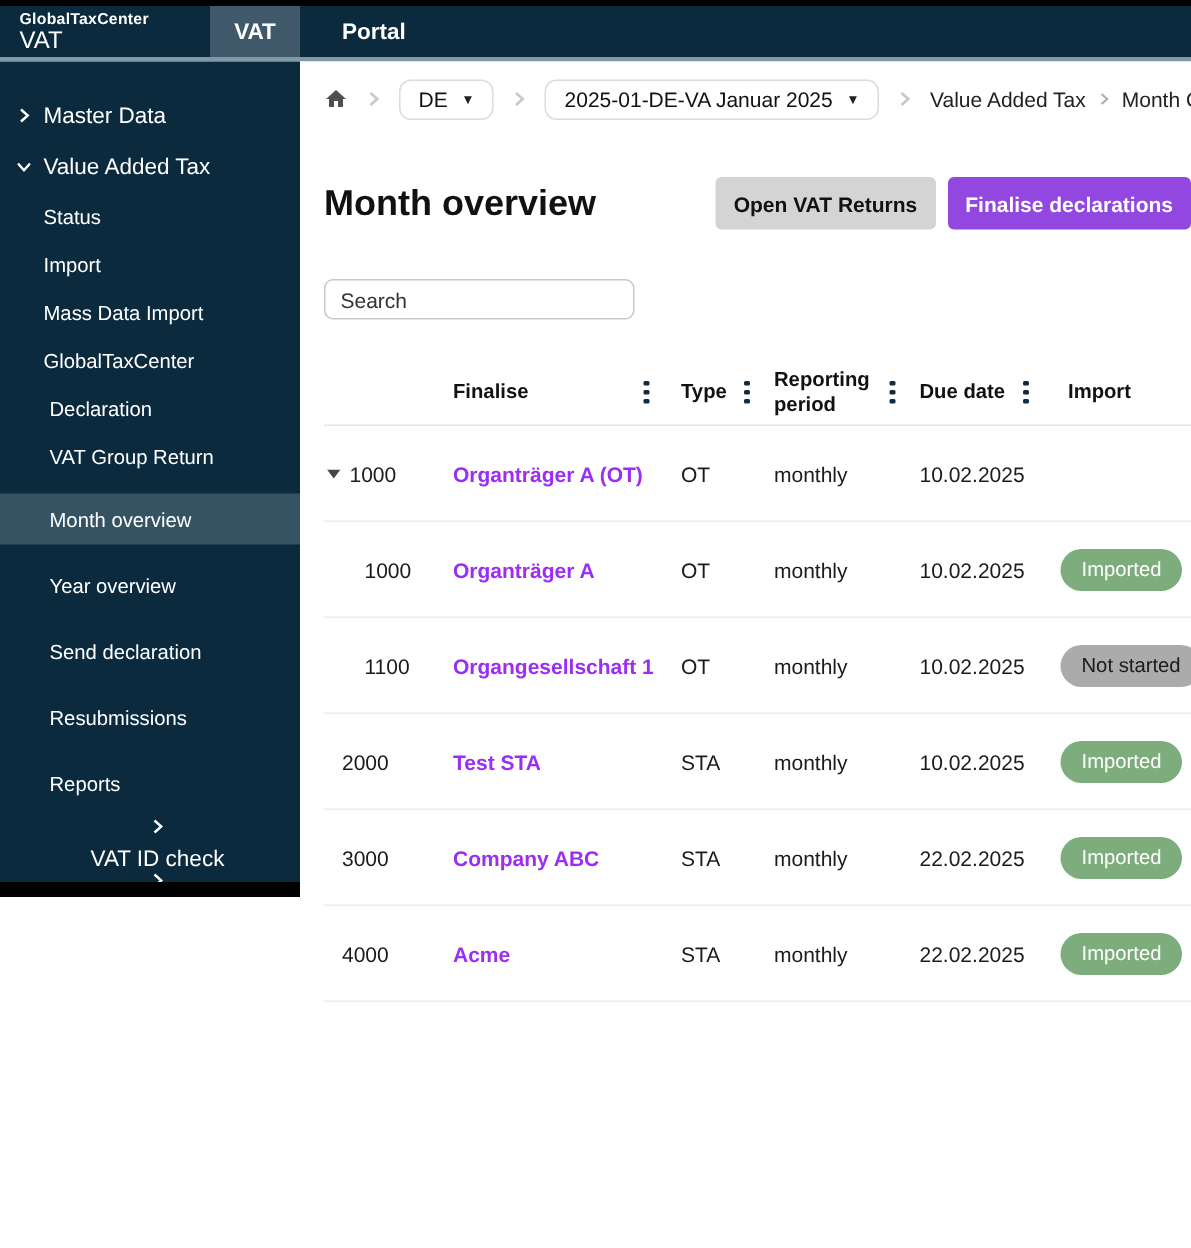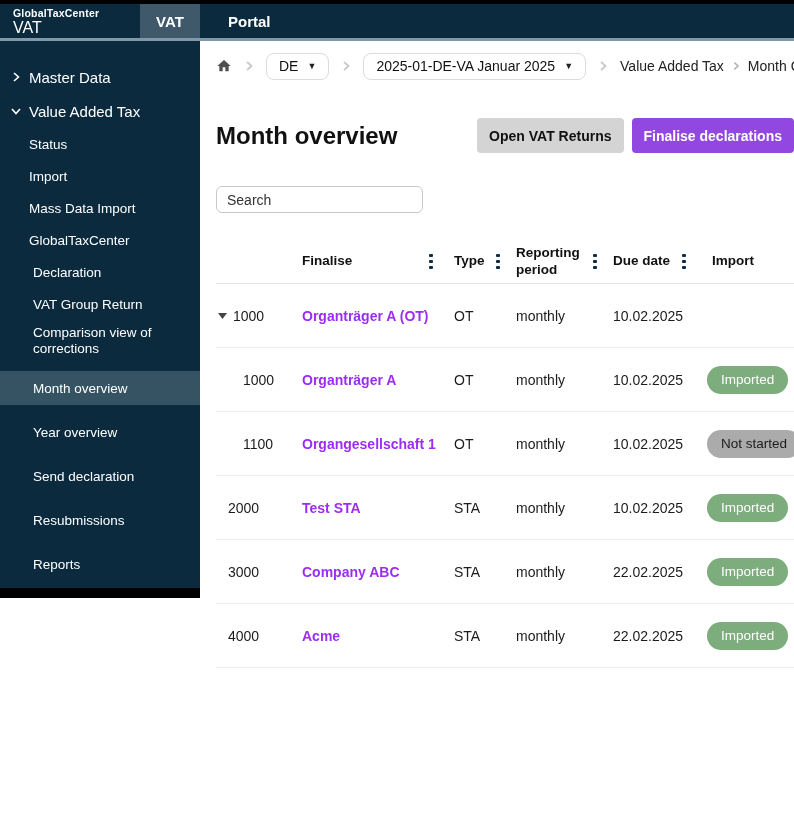--- a/index.html
+++ b/index.html
@@ -127,23 +127,20 @@
     </div>
   <div class="side-item sub">
       <span>GlobalTaxCenter</span>
     </div>
   <div class="side-item sub sub2">
       <span>Declaration</span>
     </div>
   <div class="side-item sub sub2">
       <span>VAT Group Return</span>
     </div>
-  <div class="side-item sub sub2 wrap">
-      <span>Comparison view of corrections</span>
-    </div>
   <div class="side-item sub sub2 selected">
       <span>Month overview</span>
     </div>
   <div class="side-item sub sub2 tall mt5">
       <span>Year overview</span>
     </div>
   <div class="side-item sub sub2 tall">
       <span>Send declaration</span>
     </div>
   <div class="side-item sub sub2 tall">

